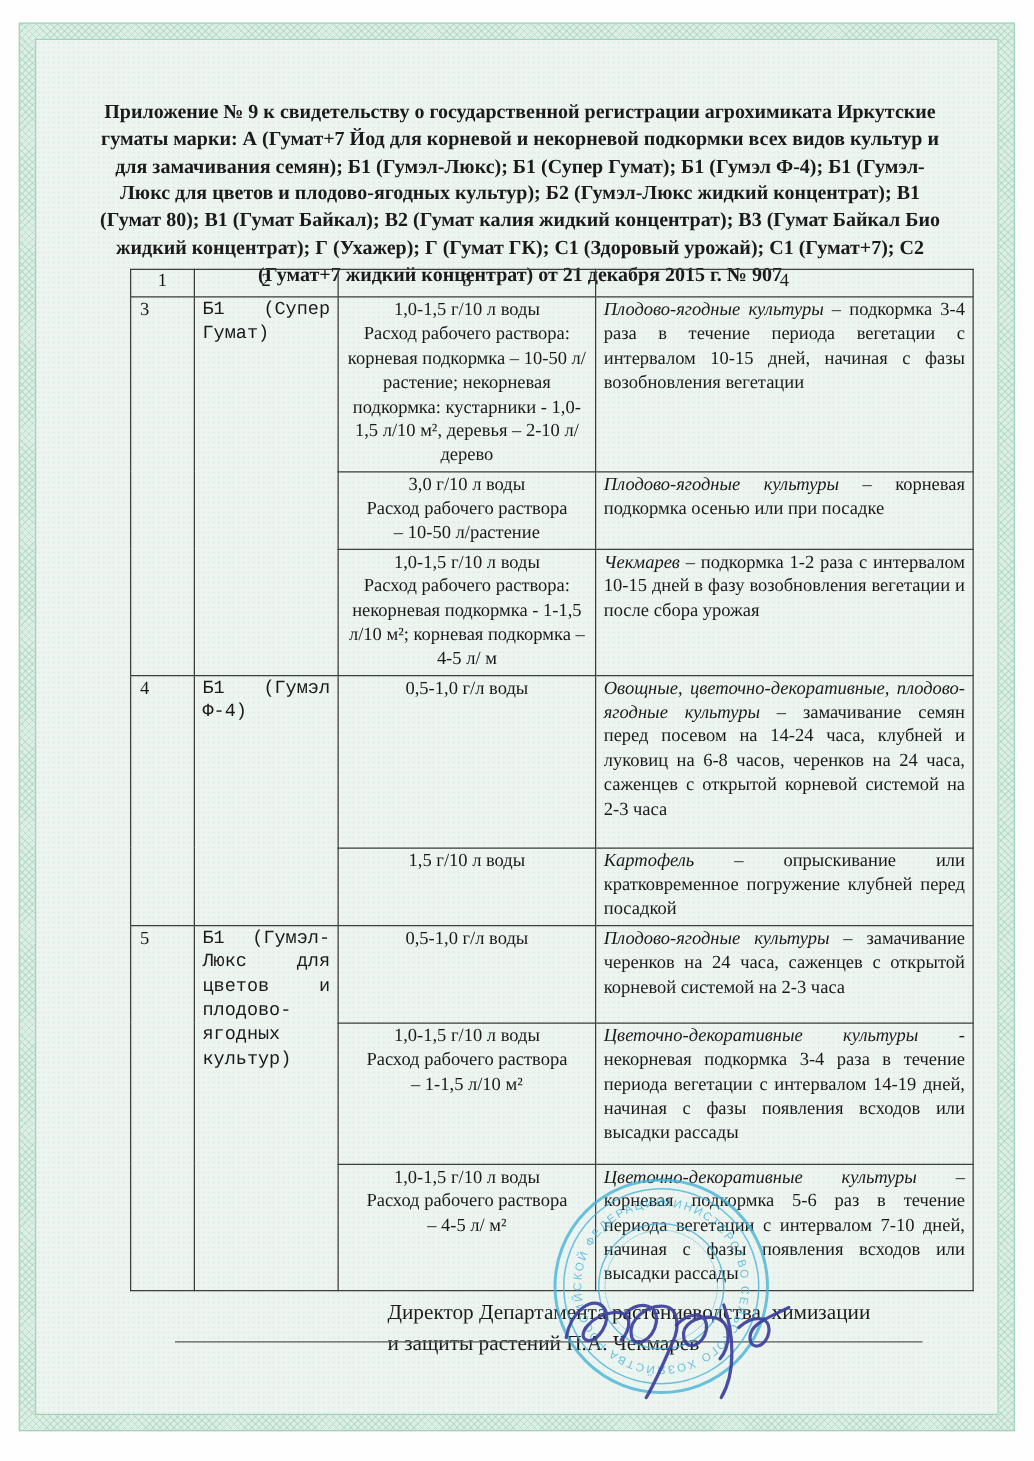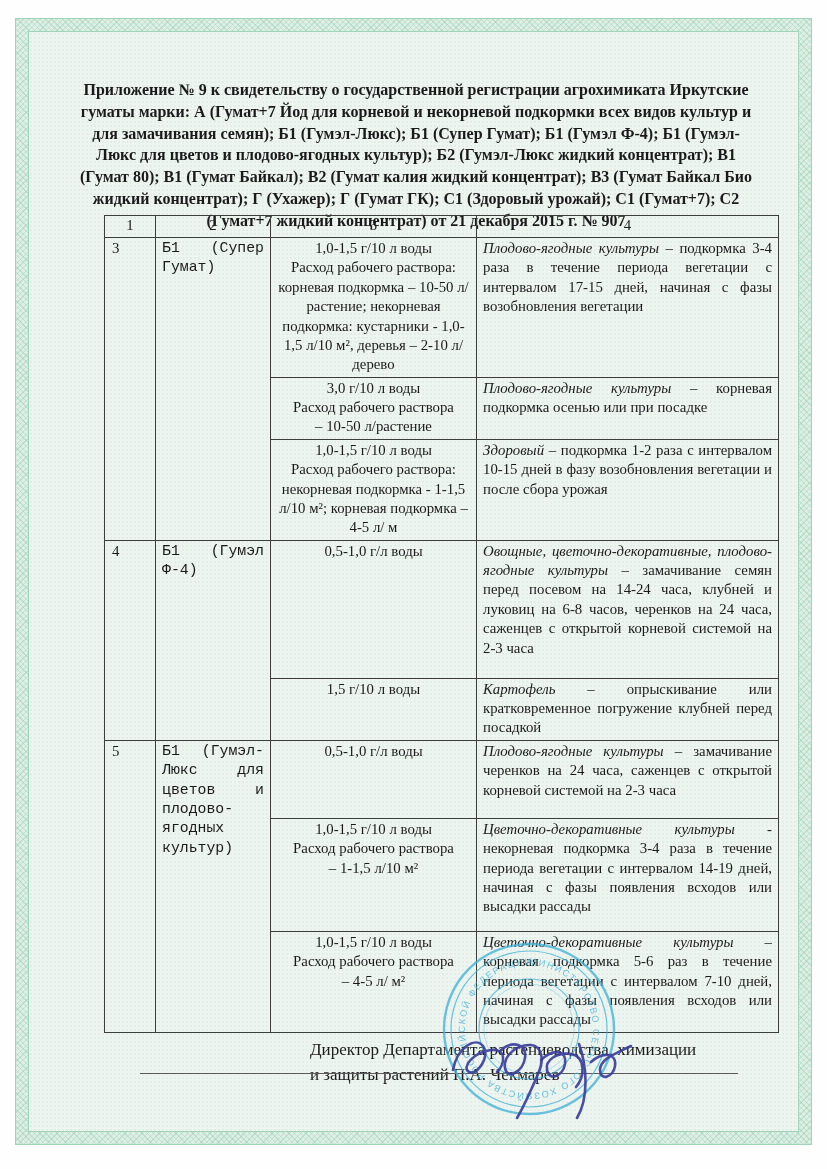--- a/index.html
+++ b/index.html
@@ -99,32 +99,32 @@
           <td>2</td>
           <td>3</td>
           <td>4</td>
         </tr>
 
         <tr style="height:134px">
           <td class="c-num" rowspan="3">3</td>
           <td class="c-name" rowspan="3">Б1 (Супер Гумат)</td>
           <td class="c-dose">1,0-1,5 г/10 л воды
 Расход рабочего раствора: корневая подкормка – 10-50 л/растение; некорневая подкормка: кустарники - 1,0-1,5 л/10 м², деревья – 2-10 л/дерево</td>
-          <td class="c-usage"><i>Плодово-ягодные культуры</i><span> – подкормка 3-4 раза в течение периода вегетации с интервалом 17-15 дней, начиная с фазы возобновления вегетации</span></td>
+          <td class="c-usage"><i>Плодово-ягодные культуры</i><span> – подкормка 3-4 раза в течение периода вегетации с интервалом 10-15 дней, начиная с фазы возобновления вегетации</span></td>
         </tr>
         <tr style="height:58px">
           <td class="c-dose">3,0 г/10 л воды
 Расход рабочего раствора
 – 10-50 л/растение</td>
           <td class="c-usage"><i>Плодово-ягодные культуры</i><span> – корневая подкормка осенью или при посадке</span></td>
         </tr>
         <tr style="height:94px">
           <td class="c-dose">1,0-1,5 г/10 л воды
 Расход рабочего раствора: некорневая подкормка - 1-1,5 л/10 м²; корневая подкормка – 4-5 л/ м</td>
-          <td class="c-usage"><i>Здоровый</i><span> – подкормка 1-2 раза с интервалом 10-15 дней в фазу возобновления вегетации и после сбора урожая</span></td>
+          <td class="c-usage"><i>Чекмарев</i><span> – подкормка 1-2 раза с интервалом 10-15 дней в фазу возобновления вегетации и после сбора урожая</span></td>
         </tr>
 
         <tr style="height:138px">
           <td class="c-num" rowspan="2">4</td>
           <td class="c-name" rowspan="2">Б1 (Гумэл Ф-4)</td>
           <td class="c-dose">0,5-1,0 г/л воды</td>
           <td class="c-usage"><i>Овощные, цветочно-декоративные, плодово-ягодные культуры</i><span> – замачивание семян перед посевом на 14-24 часа, клубней и луковиц на 6-8 часов, черенков на 24 часа, саженцев с открытой корневой системой на 2-3 часа</span></td>
         </tr>
         <tr style="height:57px">
           <td class="c-dose">1,5 г/10 л воды</td>

